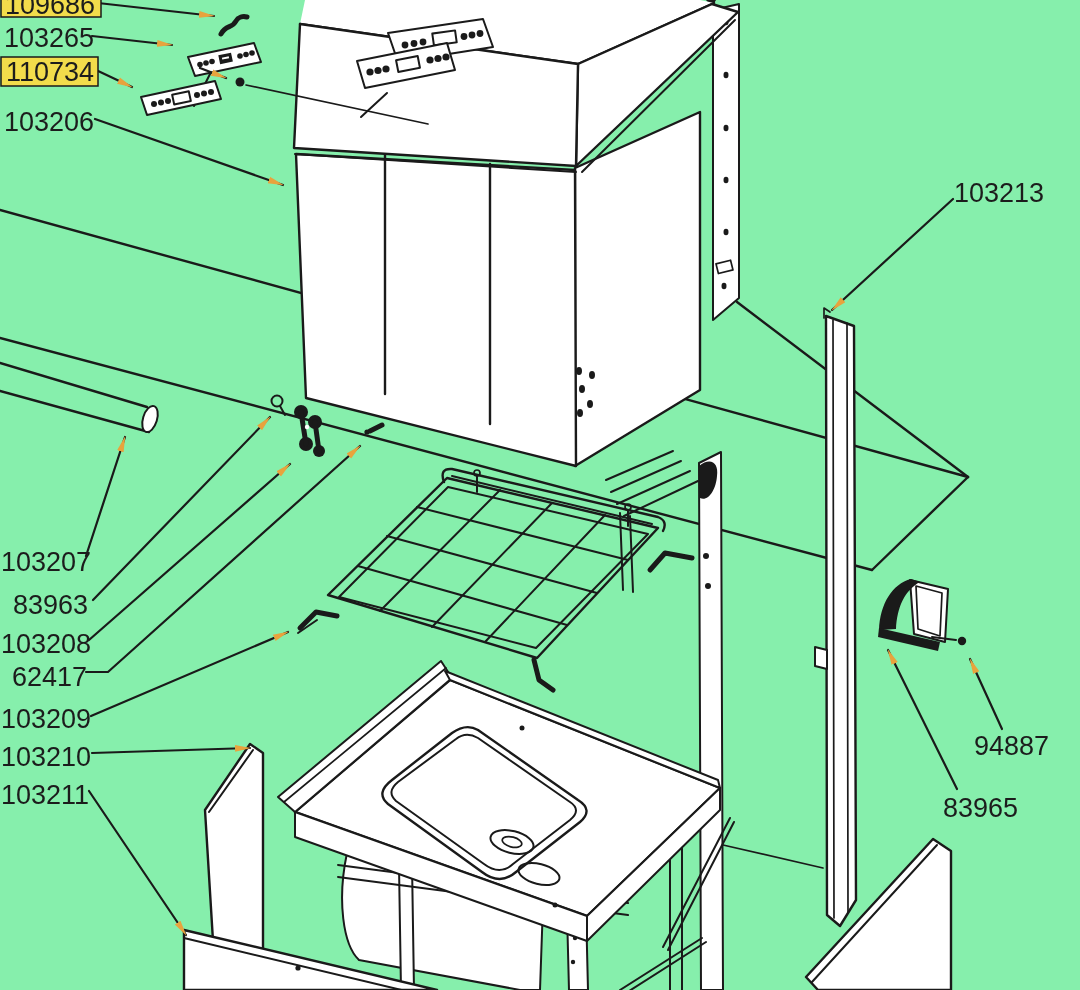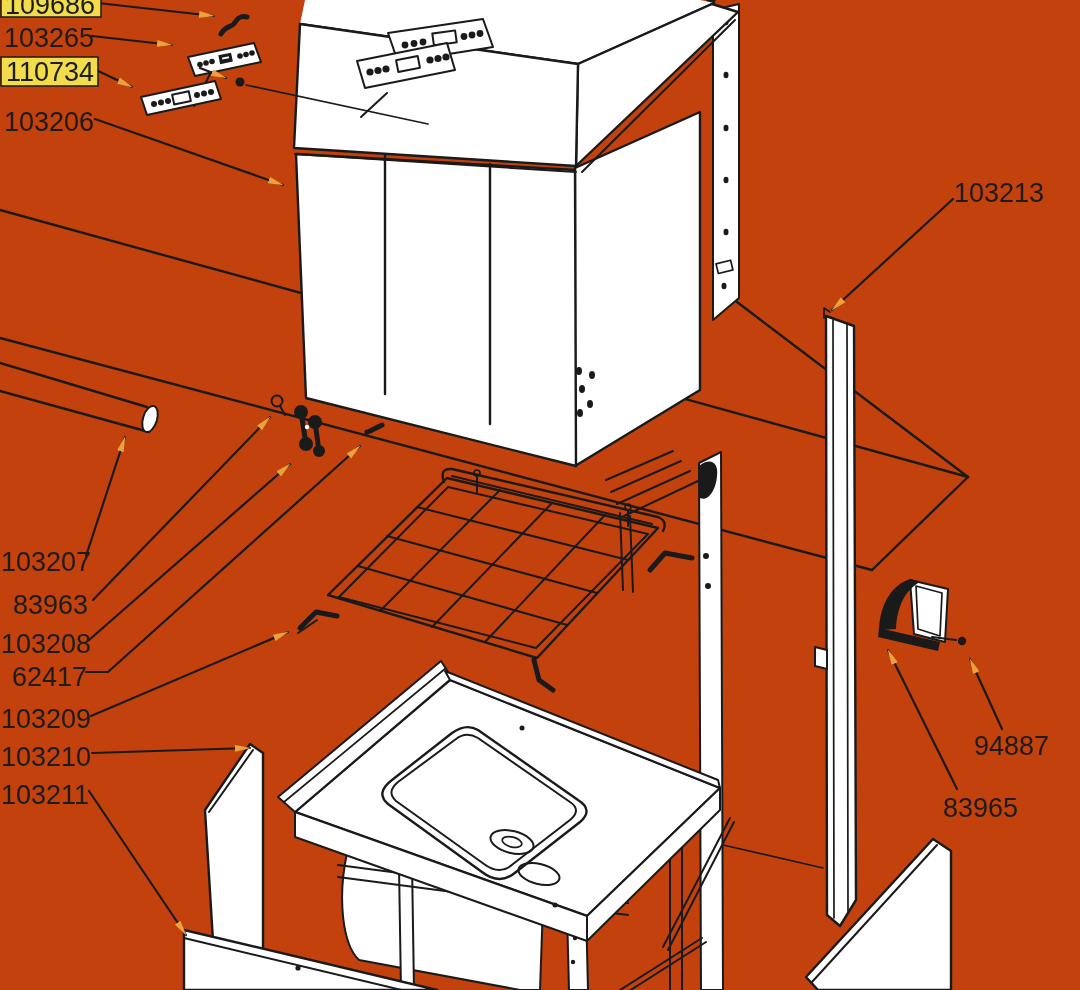--- a/index.html
+++ b/index.html
@@ -1,16 +1,16 @@
 <!DOCTYPE html>
 <html><head>
 <meta charset="utf-8">
 <style>
   html,body{margin:0;padding:0;background:#ffffff;}
-  .stage{width:1080px;height:990px;overflow:hidden;position:relative;background:#c2410c;}
+  .stage{width:1080px;height:990px;overflow:hidden;position:relative;background:#86efac;}
   svg{display:block;}
   .ln{fill:none;stroke:#1a1a1a;stroke-width:2.4;stroke-linecap:round;stroke-linejoin:round;}
   .thin{stroke-width:1.7;}
   .mid{stroke-width:2;}
   .fw{fill:#ffffff;stroke:#1a1a1a;stroke-width:2.4;stroke-linejoin:round;}
   .fw2{fill:#ffffff;stroke:#1a1a1a;stroke-width:2;stroke-linejoin:round;}
   .blk{fill:#1a1a1a;stroke:none;}
   .thick{fill:none;stroke:#1a1a1a;stroke-width:5;stroke-linecap:round;stroke-linejoin:round;}
   .ldr{fill:none;stroke:#1a1a1a;stroke-width:2.2;stroke-linecap:round;marker-end:url(#arrowhead);}
   text.part{font-family:"Liberation Sans",sans-serif;font-size:27px;fill:#1c1c1c;}

